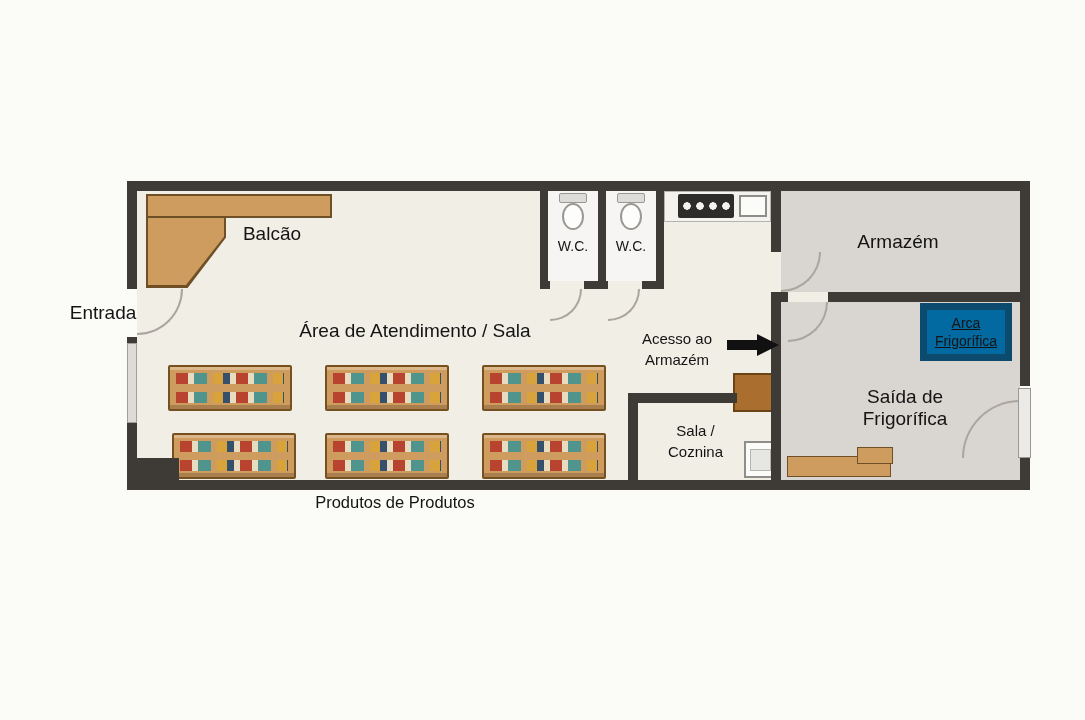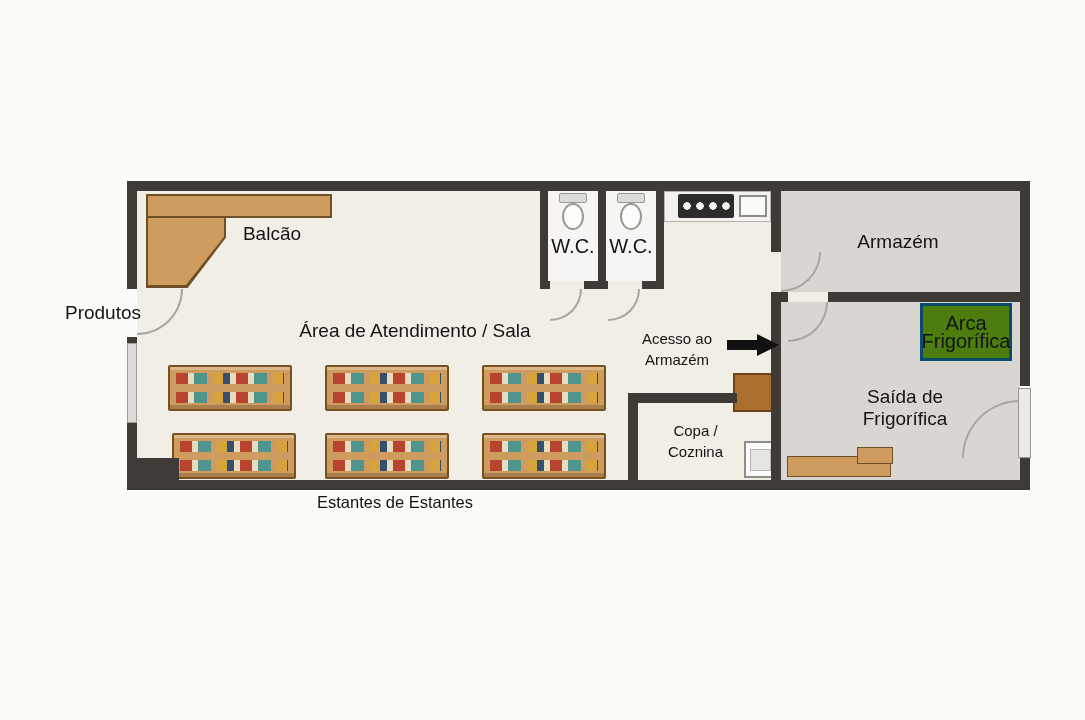--- a/index.html
+++ b/index.html
@@ -37,42 +37,42 @@
     background-image:
       radial-gradient(circle at 9px  12px, #f2f2f0 0 3.5px, transparent 4px),
       radial-gradient(circle at 22px 12px, #f2f2f0 0 3.5px, transparent 4px),
       radial-gradient(circle at 35px 12px, #f2f2f0 0 3.5px, transparent 4px),
       radial-gradient(circle at 48px 12px, #f2f2f0 0 3.5px, transparent 4px); }
   .sink { background:#fbfbfa; border:2px solid #8f8d89; }
 
   .toilet-tank { background:#dddcd8; border:1px solid #9a9893; border-radius:2px; }
   .toilet-bowl { background:#fdfdfc; border:2px solid #9a9893; border-radius:50%; }
 
-  .arca { background:#4d7c0f; border:3px solid #0c4a6e; display:flex; align-items:center;
-          justify-content:center; text-align:center; z-index:5; }
+  .arca { background:#0369a1; border:7px solid #0c4a6e; display:flex; align-items:center;
+          justify-content:center; text-align:center; z-index:5;text-decoration:underline; }
 
   .brown-door { background:#aa6e2e; border:2px solid #6b4315; }
   .appliance { background:#fbfbfa; border:2px solid #8f8d89; }
   .appliance-inner { background:#e6e6e3; border:1px solid #b5b3ae; }
   .door-leaf { background:#eceae7; border:1px solid #9a9893; z-index:7; }
   .window-panel { background:#dcdbd7; border:1px solid #a09e99; z-index:7; }
 
   
   .shelf { width:124px; height:46px; background:#cd9c5e; border:2px solid #77501f;
     border-radius:2px; padding:6px 6px; display:flex; flex-direction:column;
     justify-content:space-between; z-index:3;
     box-shadow: inset 0 3px 0 rgba(255,255,255,.28), inset 0 -4px 0 rgba(0,0,0,.18); }
   .shelf-row { height:11px;
     background: repeating-linear-gradient(90deg,
       #b8432f 0 12px, #e8dcc0 12px 18px, #4f958d 18px 31px, #cd9c5e 31px 37px,
       #d9a33c 37px 47px, #36506b 47px 54px, #e8dcc0 54px 60px); }
 
   
   .label { z-index: 8; text-align:center; font-size:19px; line-height:22px; color:#141414; }
-  .label.small { font-size:20px; line-height:18px; }
+  .label.small { font-size:14px; line-height:18px; }
   .label.mid { font-size:15px; line-height:21px; }
   .ml { white-space: pre-line; }
 
   .watermark { z-index: 2; font-size:82px; font-weight:bold; letter-spacing:4px;
     color:#43422f; opacity:0.07; }
 
   
   .arrow-shaft { background:#111; z-index:8; }
   .arrow-head { width:0; height:0; border-left:22px solid #111;
     border-top:11px solid transparent; border-bottom:11px solid transparent; z-index:8; }
@@ -161,30 +161,30 @@
   <div class="abs wall" style="left:771px;top:292px;width:17px;height:10px;"></div>
   <div class="abs wall" style="left:828px;top:292px;width:202px;height:10px;"></div>
   <div class="abs wall" style="left:771px;top:302px;width:10px;height:178px;"></div>
   <div class="abs wall" style="left:628px;top:393px;width:109px;height:10px;"></div>
   <div class="abs wall" style="left:628px;top:393px;width:10px;height:87px;"></div>
   <div class="abs wall" style="left:137px;top:458px;width:42px;height:22px;"></div>
 
   <div class="abs window-panel" style="left:127px;top:343px;width:10px;height:80px;"></div>
   <div class="abs door-leaf" style="left:1018px;top:388px;width:13px;height:70px;"></div>
 
-  <div class="abs label" style="left:53px;top:302px;width:100px;">Produtos</div>
+  <div class="abs label" style="left:53px;top:302px;width:100px;">Entrada</div>
   <div class="abs label" style="left:212px;top:223px;width:120px;">Balcão</div>
   <div class="abs label" style="left:250px;top:320px;width:330px;">Área de Atendimento / Sala</div>
   <div class="abs label small" style="left:548px;top:237px;width:50px;">W.C.</div>
   <div class="abs label small" style="left:606px;top:237px;width:50px;">W.C.</div>
   <div class="abs label" style="left:828px;top:231px;width:140px;">Armazém</div>
   <div class="abs label mid ml" style="left:627px;top:328px;width:100px;">Acesso ao
 Armazém</div>
   <div class="abs label ml" style="left:833px;top:386px;width:144px;">Saída de
 Frigorífica</div>
-  <div class="abs label mid ml" style="left:648px;top:420px;width:95px;">Copa /
+  <div class="abs label mid ml" style="left:648px;top:420px;width:95px;">Sala /
 Coznina</div>
-  <div class="abs label" style="left:280px;top:491px;width:230px;font-size:16.5px;">Estantes de Estantes</div>
+  <div class="abs label" style="left:280px;top:491px;width:230px;font-size:16.5px;">Produtos de Produtos</div>
 
   <div class="abs arrow-shaft" style="left:727px;top:340px;width:30px;height:10px;"></div>
   <div class="abs arrow-head" style="left:757px;top:334px;"></div>
 
 </div>
 
 </body></html>

